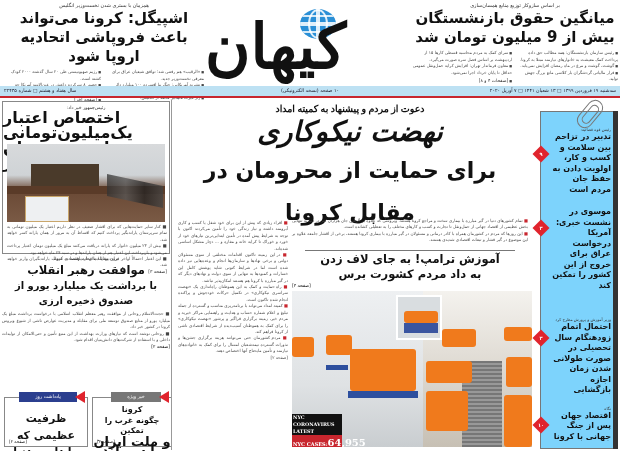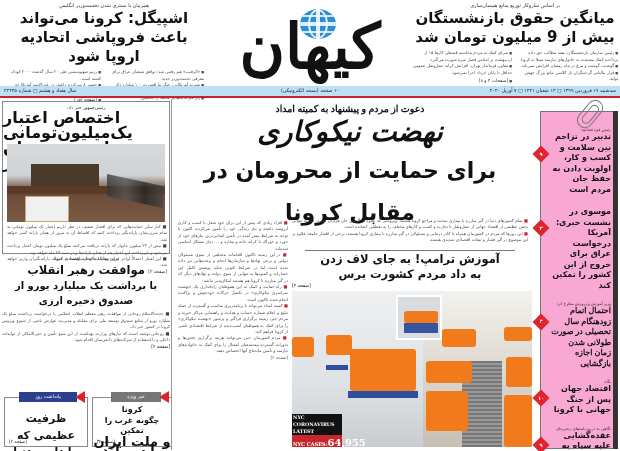--- a/index.html
+++ b/index.html
@@ -9,21 +9,21 @@
   
   .top-story { position: absolute; top: 2px; text-align: center; }
   .top-story .kicker { font-size: 5px; color: #333; margin-bottom: 1px; }
   .top-story .headline { font-family: "DejaVu Sans", sans-serif; font-weight: bold; font-size: 15px; line-height: 19px; letter-spacing: -0.3px; }
   .top-story .bullets { display: flex; gap: 6px; margin-top: 3px; text-align: right; }
   .top-story .bullets .col { flex: 1; font-size: 4.2px; line-height: 6.5px; color: #444; }
   .top-story .bullets .col div::before { content: "■ "; color: #444; font-size: 3px; }
   .top-story .pageref { font-size: 4.5px; color: #333; text-align: right; margin-top: 2px; }
 
   .logo-wrap { position: absolute; left: 205px; top: 4px; width: 210px; height: 82px; }
-  .logo-text { position: absolute; left: 0; top: 8px; width: 210px; text-align: center; font-family: "DejaVu Serif", serif; font-weight: bold; font-size: 62px; line-height: 70px; color: #111; letter-spacing: -2px; }
+  .logo-text { position: absolute; left: 0; top: 8px; width: 210px; text-align: left; font-family: "DejaVu Serif", serif; font-weight: bold; font-size: 62px; line-height: 70px; color: #111; letter-spacing: -2px; }
   .globe { position: absolute; left: 95px; top: 5px; width: 36px; height: 30px; border-radius: 50%; background: #2a8fd6; overflow: hidden; }
   .globe::before { content: ""; position: absolute; left: 16px; top: 0; width: 4px; height: 30px; background: #fff; opacity: .85; }
   .globe::after { content: ""; position: absolute; left: 0; top: 13px; width: 36px; height: 4px; background: #fff; opacity: .85; }
   .globe .ring { position: absolute; left: 8px; top: 0; width: 20px; height: 30px; border: 2px solid #fff; border-radius: 50%; opacity: .85; }
   .globe .lat1 { position: absolute; left: 2px; top: 6px; width: 32px; height: 2px; background: #fff; opacity: .8; }
   .globe .lat2 { position: absolute; left: 2px; top: 22px; width: 32px; height: 2px; background: #fff; opacity: .8; }
 
   
   .infobar { position: absolute; left: 0; top: 86px; width: 620px; height: 10px; background: #bde1f3; font-size: 4.8px; line-height: 10px; color: #223; }
   .infobar .left { position: absolute; left: 4px; top: 0; }
@@ -79,21 +79,21 @@
   .photo-main .inset .bag { left: 6px; top: 14px; width: 34px; height: 12px; }
   .photo-main .inset .bed { position: absolute; left: 6px; top: 26px; width: 34px; height: 10px; background: #3a55a0; }
   .photo-main .stretcher { position: absolute; background: #2d4f9e; }
   .nyc { position: absolute; left: 292px; top: 414px; width: 50px; height: 33px; background: #c8262e; color: #fff; font-family: "DejaVu Serif", serif; }
   .nyc .title { font-size: 4.8px; font-weight: bold; line-height: 7px; text-align: left; padding-left: 1px; background: #111; direction: ltr; }
   .nyc .row { direction: ltr; text-align: left; padding-left: 1px; line-height: 12px; white-space: nowrap; }
   .nyc .row .lbl { font-size: 5px; font-weight: bold; }
   .nyc .row .val { font-size: 10px; font-weight: bold; }
 
   
-  .sidebar { position: absolute; left: 540px; top: 111px; width: 78px; height: 338px; background: #f9a8d4; border: 1px solid #777; }
+  .sidebar { position: absolute; left: 540px; top: 111px; width: 78px; height: 338px; background: #7dd3fc; border: 1px solid #777; }
   .sidebar .item { position: relative; padding: 3px 6px 3px 10px; text-align: right; }
   .sidebar .item .kicker { font-size: 4px; color: #333; }
   .sidebar .item .headline { font-weight: bold; font-size: 8px; line-height: 10.5px; color: #111; }
   .sidebar .item .pagebadge { position: absolute; left: -6px; width: 12px; height: 12px; background: #e0242d; transform: rotate(45deg); }
   .sidebar .item .pagebadge span { display: block; transform: rotate(-45deg); color: #fff; font-size: 5px; text-align: center; line-height: 12px; font-weight: bold; }
   .paperclip { position: absolute; left: 582px; top: 98px; width: 16px; height: 32px; border: 1.5px solid #777; border-radius: 8px; transform: rotate(40deg); }
   .paperclip::after { content: ""; position: absolute; left: 3px; top: 4px; width: 7px; height: 20px; border: 1.2px solid #777; border-radius: 5px; }
   .sidebar-tab { position: absolute; left: 613px; top: 111px; width: 5px; height: 338px; background: #333; }
 </style>
 </head>
@@ -265,21 +265,21 @@
     <div class="pagebadge" style="top:24px;">
         <span>۹</span>
       </div>
   </div>
   <div class="item" style="margin-top:6px;">
     <div class="headline">موسوی در نشست خبری: آمریکا درخواست عراق برای خروج از این کشور را تمکین کند</div>
     <div class="pagebadge" style="top:18px;">
         <span>۳</span>
       </div>
   </div>
-  <div class="item" style="margin-top:4px;font-family:Liberation Serif, serif;">
+  <div class="item" style="margin-top:20px;">
     <div class="kicker">وزیر آموزش و پرورش مطرح کرد</div>
     <div class="headline">احتمال اتمام زودهنگام سال تحصیلی در صورت طولانی شدن زمان اجازه بازگشایی</div>
     <div class="pagebadge" style="top:18px;">
         <span>۳</span>
       </div>
   </div>
   <div class="item" style="margin-top:4px;">
     <div class="kicker">نگاه</div>
     <div class="headline">اقتصاد جهان پس از جنگ جهانی با کرونا</div>
     <div class="pagebadge" style="top:16px;">

